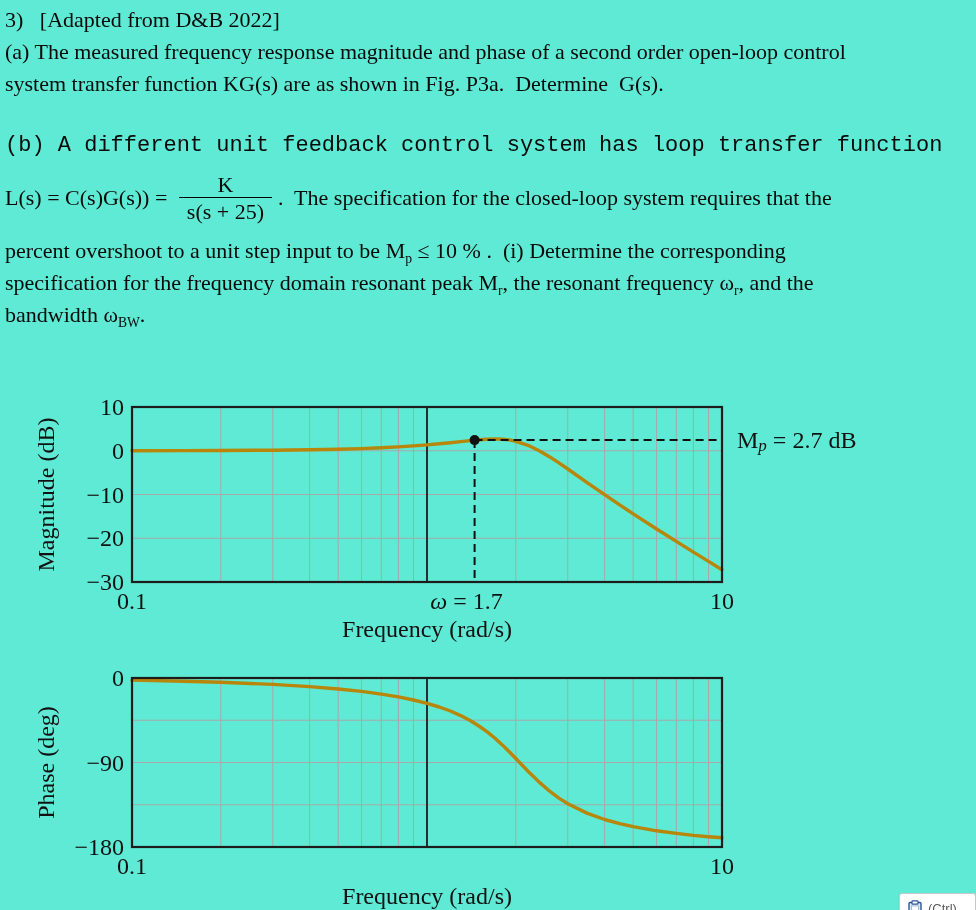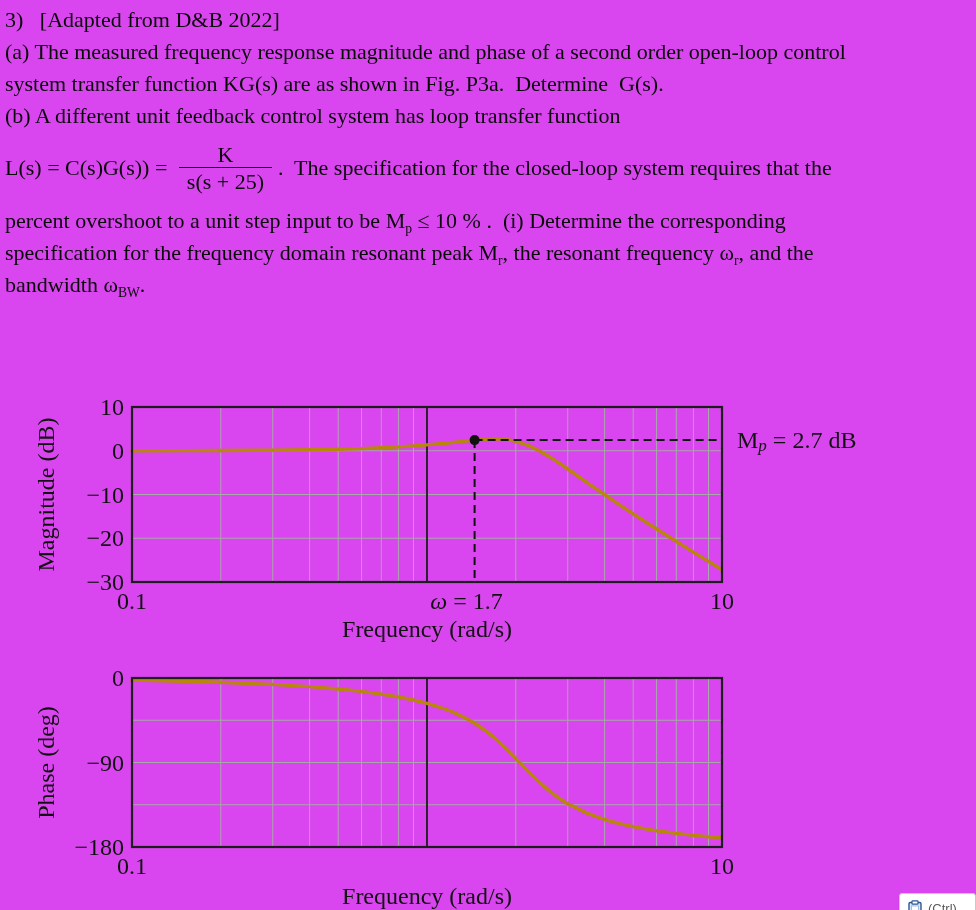--- a/index.html
+++ b/index.html
@@ -1,25 +1,25 @@
 <!DOCTYPE html>
 <html><head>
 <meta charset="utf-8">
 <style>
   html,body{margin:0;padding:0;background:#fff;}
   .page{
-    position:relative;width:976px;height:910px;background:#d946ef;
+    position:relative;width:976px;height:910px;background:#5eead4;
     overflow:hidden;font-family:"Liberation Serif","DejaVu Serif",serif;color:#0a0a0a;
   }
   .doc-text{
     position:absolute;left:5px;top:4px;width:968px;
     font-size:22px;line-height:32px;white-space:pre-wrap;
   }
   .doc-text .line{min-height:32px;}
-  .doc-text .gap{}
+  .doc-text .gap{margin-top:30px;font-family:Liberation Mono, monospace;}
   .it{}
   sub{font-size:0.62em;line-height:0;}
   .eqline{display:flex;align-items:center;white-space:pre;height:70px;margin:1px 0 2px 0;text-align:center;}
   .frac{display:inline-flex;flex-direction:column;align-items:center;margin:0 6px;line-height:1.15;}
   .frac .num{padding:0 6px;}
   .frac .den{border-top:1.8px solid #000;padding:1px 8px 0 8px;}
   svg text{fill:#111;font-family:"Liberation Serif","DejaVu Serif",serif;}
   .paste-btn{
     position:absolute;left:899px;top:893px;width:77px;height:30px;
     background:#ffffff;border:1px solid #c9c9c9;border-radius:3px;

